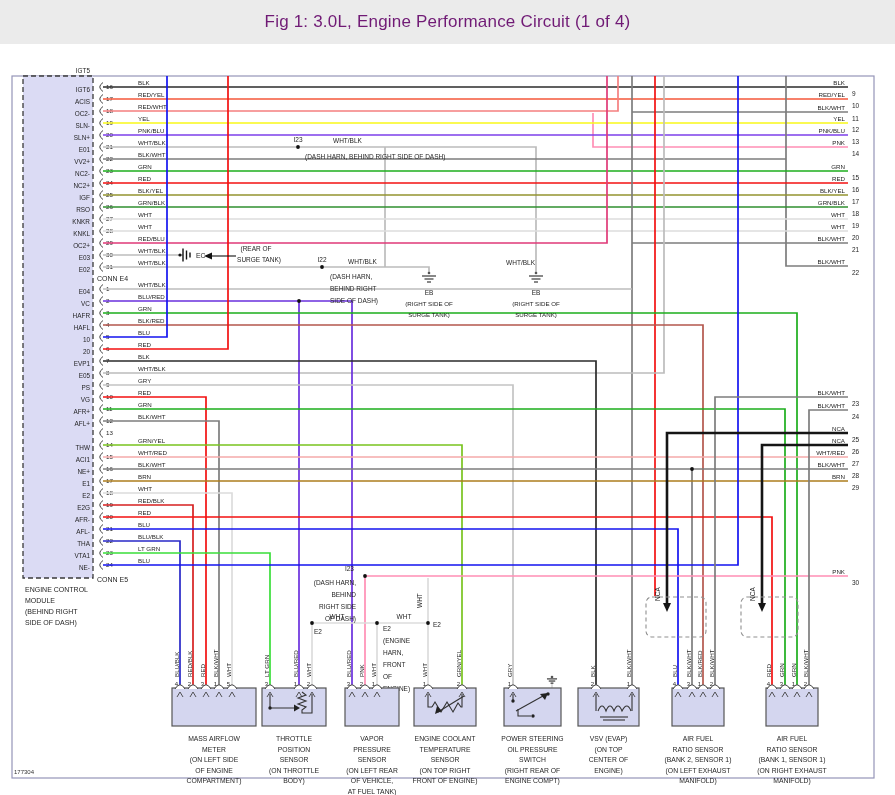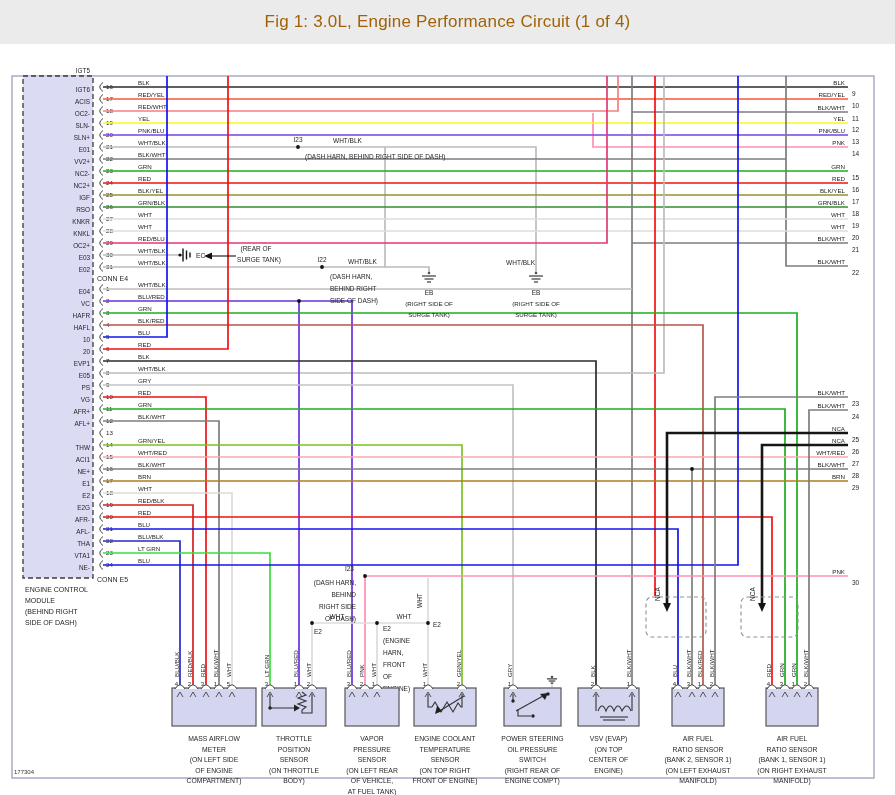--- a/index.html
+++ b/index.html
@@ -1,19 +1,19 @@
 <!DOCTYPE html>
 <html><head>
 <meta charset="utf-8">
 <style>
   html,body{margin:0;padding:0;background:#fff;width:895px;height:795px;overflow:hidden;
     font-family:"Liberation Sans",sans-serif;}
   #titlebar{position:absolute;left:0;top:0;width:895px;height:44px;background:#ebebeb;
     display:flex;align-items:center;justify-content:center;}
-  #titlebar span{font-size:17px;color:#a16207;letter-spacing:.2px;}
+  #titlebar span{font-size:17px;color:#701a75;letter-spacing:.2px;}
   #diagram{position:absolute;left:0;top:0;}
   text{font-family:"Liberation Sans",sans-serif;}
 </style>
 </head>
 <body>
 
 <div id="titlebar">
   <span>Fig 1: 3.0L, Engine Performance Circuit (1 of 4)</span>
 </div>
 

